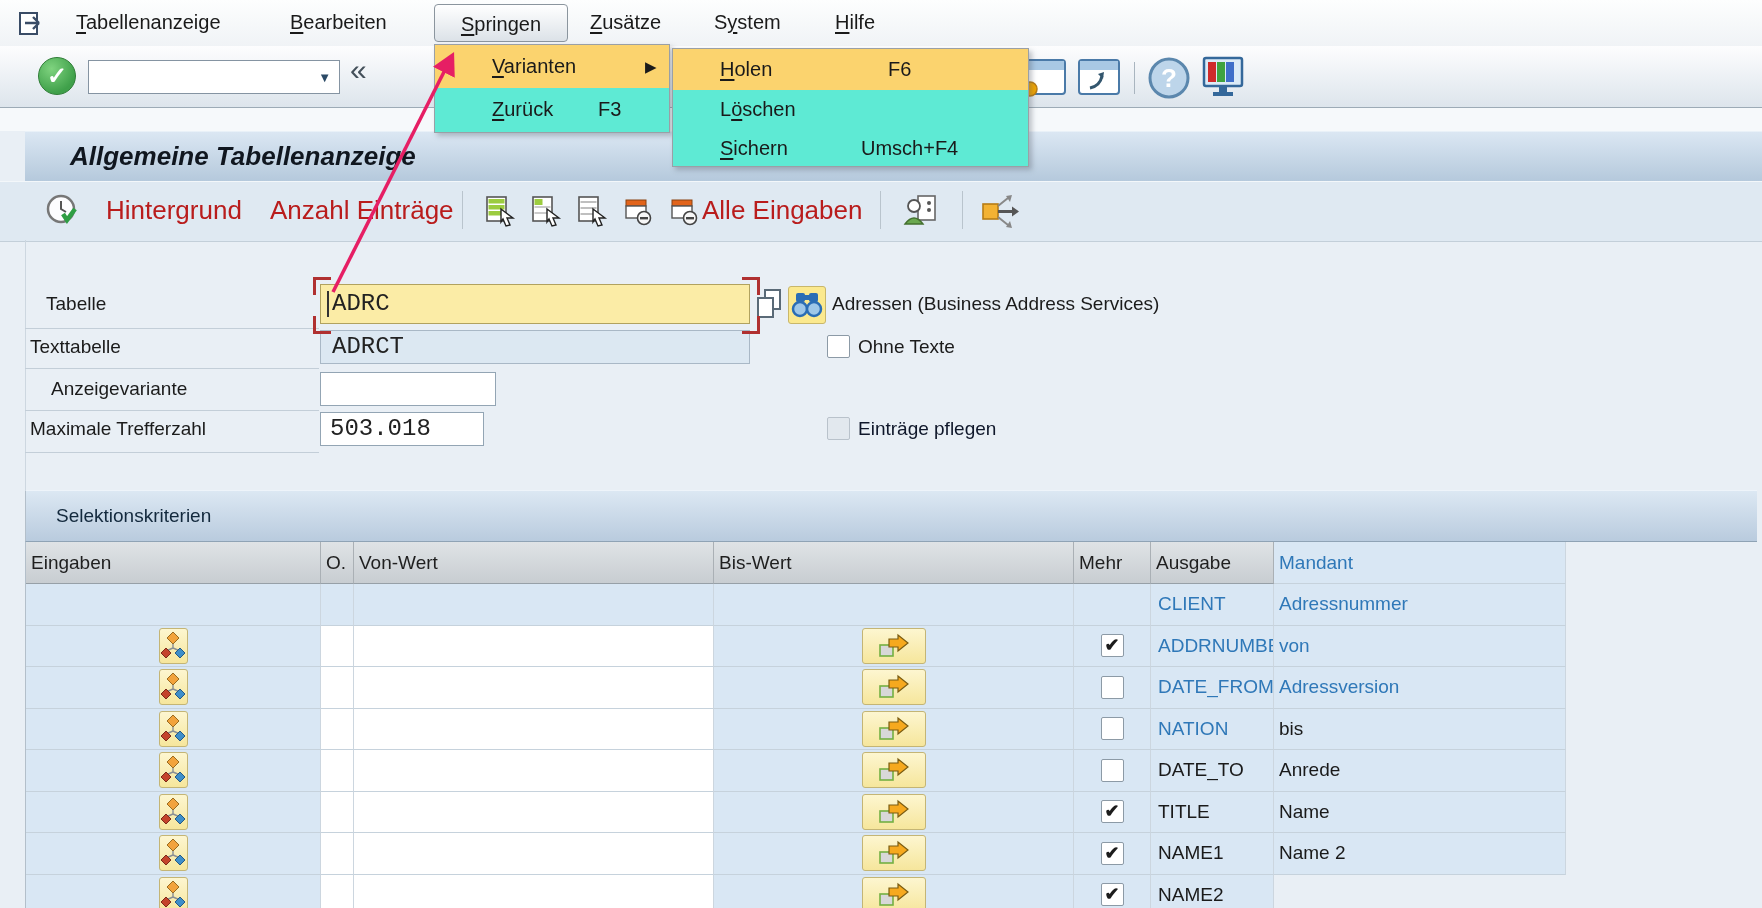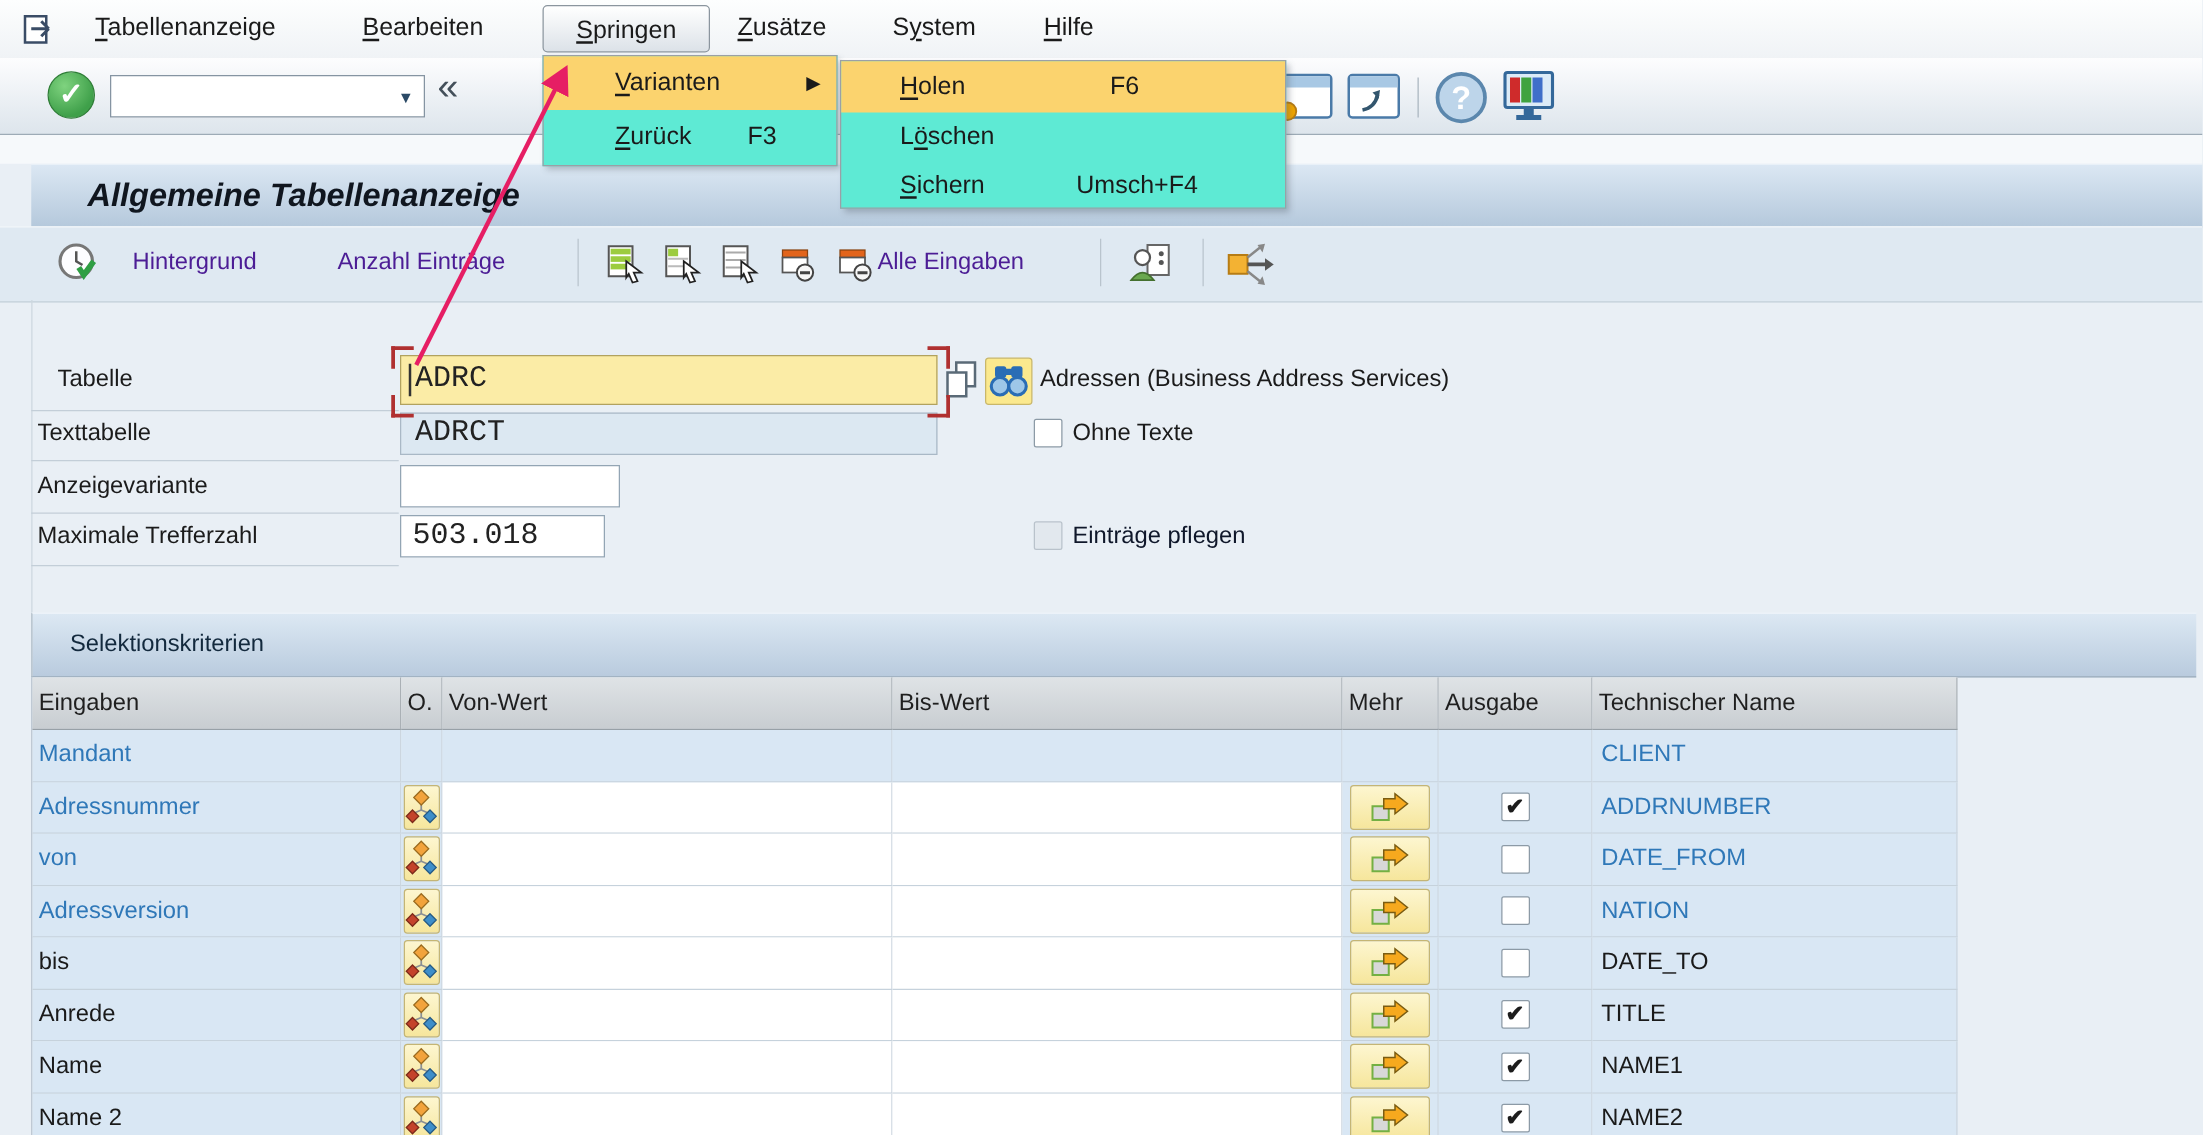--- a/index.html
+++ b/index.html
@@ -31,21 +31,21 @@
     background:radial-gradient(circle at 35% 30%,#7fd37f,#3fa04a 70%);border:1px solid #2e7d36;
     color:#fff;font-size:24px;font-weight:bold;text-align:center;line-height:36px;box-sizing:border-box;}
   .cmd-field{position:absolute;left:88px;top:60px;width:252px;height:34px;background:#fff;
     border:1px solid #8594a2;box-sizing:border-box;}
   .cmd-arrow{position:absolute;right:8px;top:9px;font-size:13px;color:#2b4a66;}
   .collapse{position:absolute;left:350px;top:53px;font-size:30px;color:#44505a;}
   .tb-sep{position:absolute;top:62px;width:1px;height:32px;background:#a9b5bf;}
   .tb-ico{position:absolute;top:55px;width:46px;height:44px;}
 
   
-  .app-text{position:absolute;top:181px;height:58px;line-height:58px;font-size:19px;color:#4c1d95;cursor:default;white-space:nowrap;}
+  .app-text{position:absolute;top:181px;height:58px;line-height:58px;font-size:26px;color:#b91c1c;cursor:default;white-space:nowrap;}
   .app-sep{position:absolute;top:191px;width:1px;height:38px;background:#b9c4cd;}
   .app-ico{position:absolute;top:194px;width:32px;height:34px;}
 
   
   .flabel{position:absolute;left:30px;height:26px;line-height:26px;font-size:19px;color:#1b1b1b;white-space:nowrap;}
   .fsep{position:absolute;left:25px;width:294px;height:1px;background:#c3ced8;}
   .leftline{position:absolute;left:25px;top:240px;width:1px;height:668px;background:#cdd7e0;}
 
   .fld{position:absolute;box-sizing:border-box;font-size:24px;font-family:Liberation Mono, monospace;}
   .fld-tab{left:320px;top:284px;width:430px;height:40px;background:var(--field-yellow);
@@ -231,21 +231,21 @@
     <polygon points="32,14.5 39,19.5 32,24.5" fill="#555"></polygon>
     <path d="M18 14 L28 6 M18 25 L28 33" stroke="#888" stroke-width="2" fill="none"></path>
     <polygon points="26,4 32,3 30,10" fill="#888"></polygon>
     <polygon points="26,35 32,36 30,29" fill="#888"></polygon>
   </svg>
 
   <div class="leftline"></div>
 
   <div class="flabel" style="top:291px;margin-left:16px;">Tabelle</div>
   <div class="flabel" style="top:334px;">Texttabelle</div>
-  <div class="flabel" style="top:376px;">Anzeigevariante</div>
+  <div class="flabel" style="top:376px;margin-left:21px;">Anzeigevariante</div>
   <div class="flabel" style="top:416px;">Maximale Trefferzahl</div>
   <div class="fsep" style="top:328px;"></div>
   <div class="fsep" style="top:368px;"></div>
   <div class="fsep" style="top:410px;"></div>
   <div class="fsep" style="top:452px;"></div>
 
   <div class="fld fld-tab">ADRC</div>
   <div class="cursorbar"></div>
   <div class="bracket br-tl"></div>
   <div class="bracket br-tr"></div>
@@ -280,21 +280,20 @@
     <div class="grouptitle">Selektionskriterien</div>
   </div>
 
   <div class="selgrid">
     <div class="gcell hdr">Eingaben</div>
     <div class="gcell hdr">O.</div>
     <div class="gcell hdr">Von-Wert</div>
     <div class="gcell hdr">Bis-Wert</div>
     <div class="gcell hdr">Mehr</div>
     <div class="gcell hdr">Ausgabe</div>
-    <div class="gcell hdr">Technischer Name</div>
   <div class="gcell blue">
         <span class="fname key">Mandant</span>
       </div>
       <div class="gcell blue center"></div>
       <div class="gcell blue"></div>
       <div class="gcell blue"></div>
       <div class="gcell blue center"></div>
       <div class="gcell blue center"></div>
       <div class="gcell blue">
         <span class="tech key">CLIENT</span>

